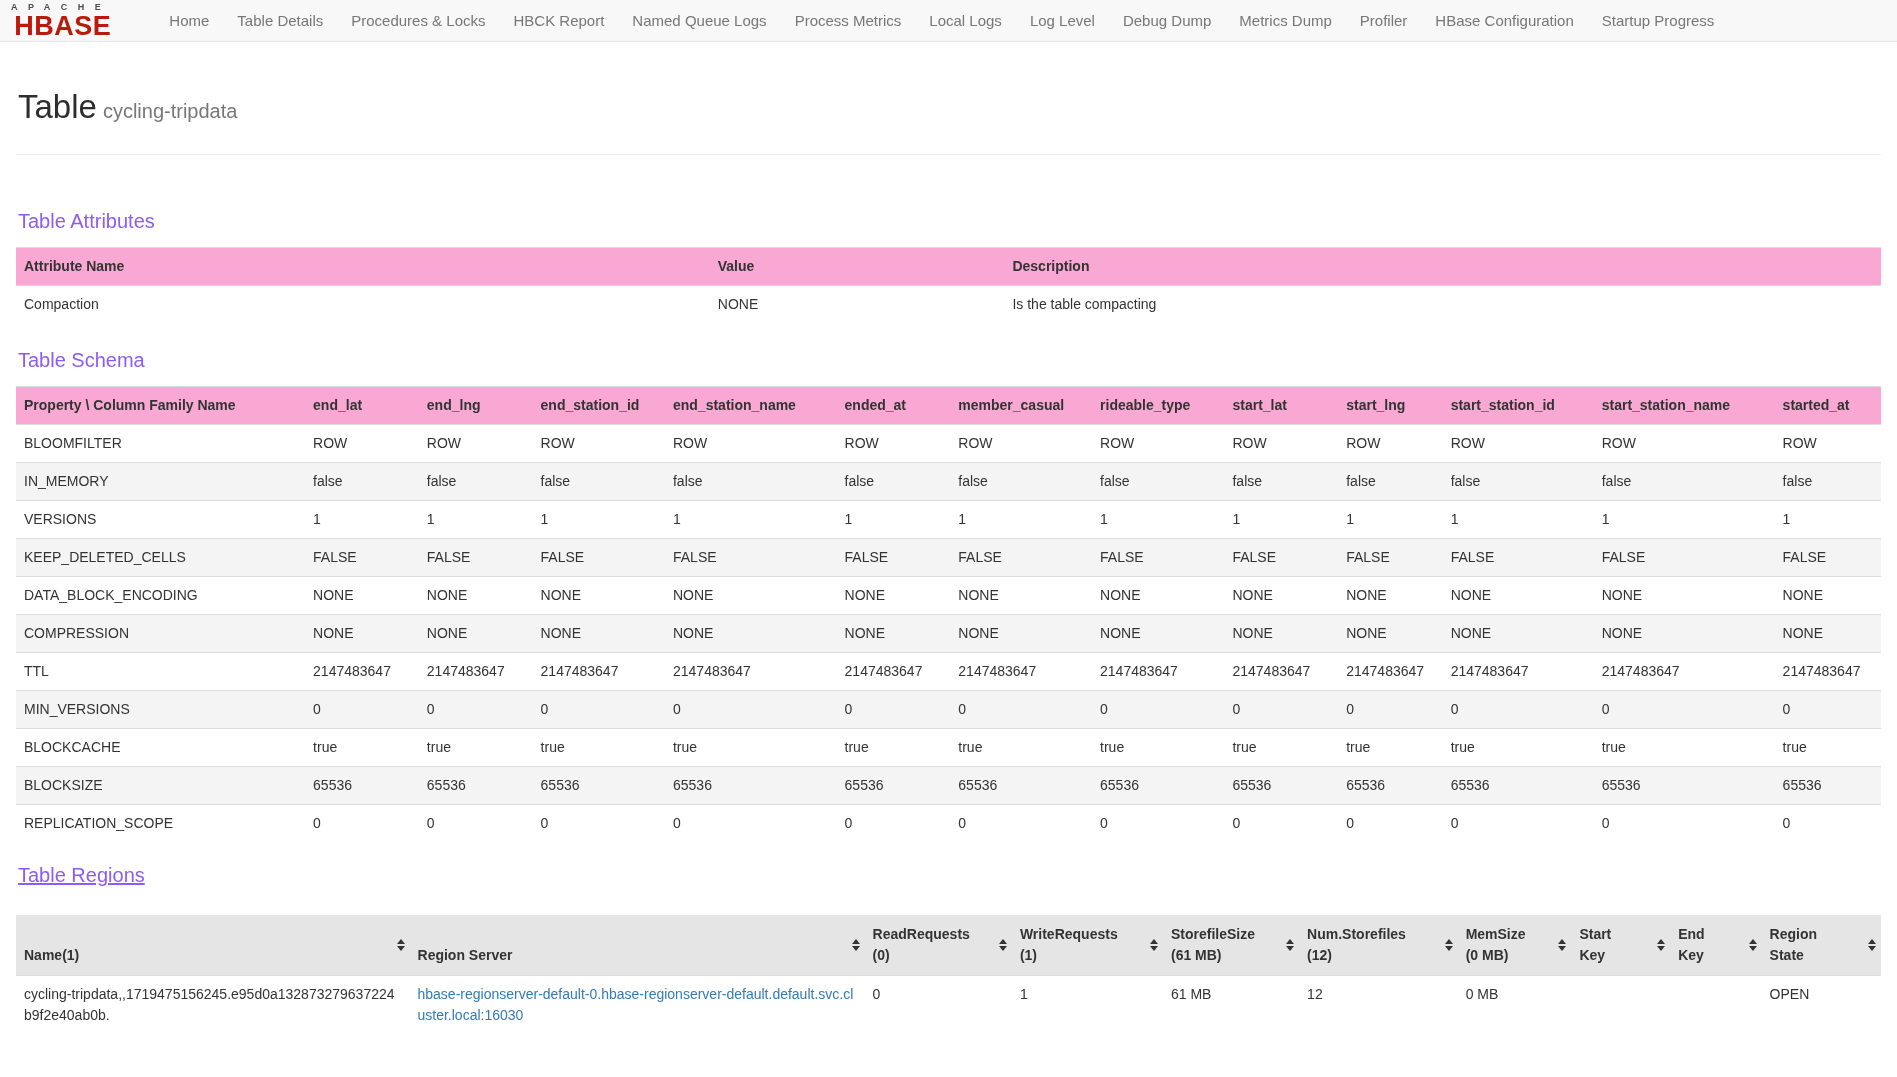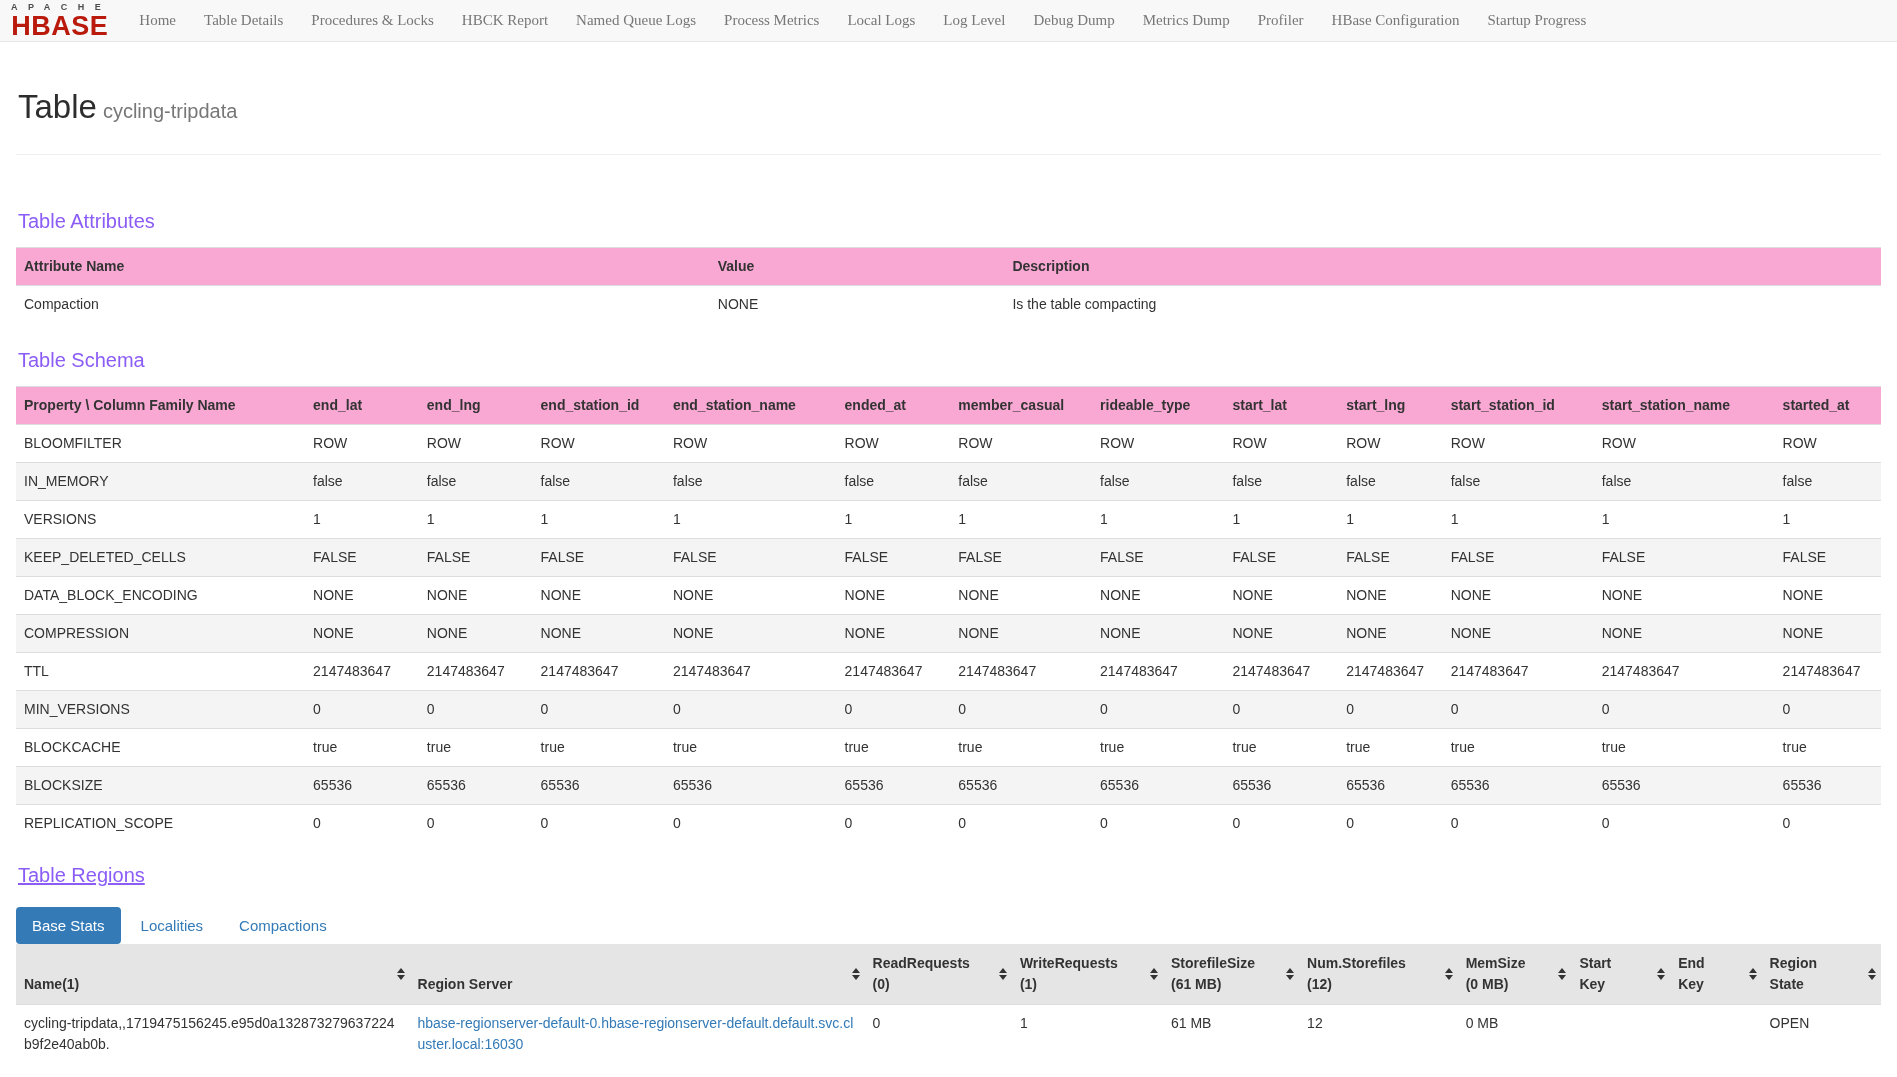--- a/index.html
+++ b/index.html
@@ -19,43 +19,43 @@
     height: 42px;
     background: #f8f8f8;
     border-bottom: 1px solid #e7e7e7;
     display: flex;
     align-items: center;
     padding-left: 8px;
   }
   .brand {
     display: flex;
     flex-direction: column;
-    align-items: center;
-    margin-right: 14px;
+    align-items: flex-end;
+    margin-right: 44px;
     line-height: 1;
     cursor: pointer;
   }
   .logo-apache {
     font-size: 9px;
     font-weight: 700;
     letter-spacing: 10.5px;
     color: #4d4d4d;
     margin-left: 3px;
     white-space: nowrap;
   }
   .logo-hbase {
     font-size: 27px;
     font-weight: 800;
     letter-spacing: 0.5px;
     color: #b91a0c;
     transform: scaleY(1.05);
     transform-origin: top left;
     white-space: nowrap;
   }
-  .nav-items { display: flex; list-style: none; align-items: flex-start; font-family: Liberation Serif, serif; }
+  .nav-items { display: flex; list-style: none; align-items: flex-start; }
   .nav-items li a {
     display: block;
     padding: 11px 14px;
     color: #777;
     font-size: 15px;
     white-space: nowrap;
     cursor: pointer;
   }
 
   
@@ -447,25 +447,20 @@
           <td>0</td>
           <td>0</td>
           <td>0</td>
           <td>0</td>
           <td>0</td>
         </tr>
       </tbody>
   </table>
 
   <h2 class="section-heading" id="regions-heading">Table Regions</h2>
-  <ul class="region-tabs" id="region-tabs">
-      <li><a class="tab active">Base Stats</a></li>
-      <li><a class="tab">Localities</a></li>
-      <li><a class="tab">Compactions</a></li>
-    </ul>
   <table class="data-table regions-table" id="regions-table">
     <colgroup id="regions-colgroup">
         <col style="width: 21.1%;">
         <col style="width: 24.4%;">
         <col style="width: 7.9%;">
         <col style="width: 8.1%;">
         <col style="width: 7.3%;">
         <col style="width: 8.5%;">
         <col style="width: 6.1%;">
         <col style="width: 5.3%;">

